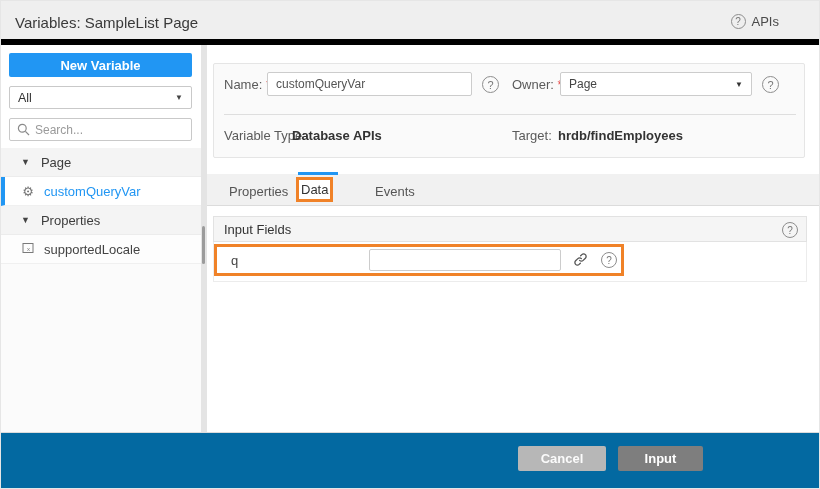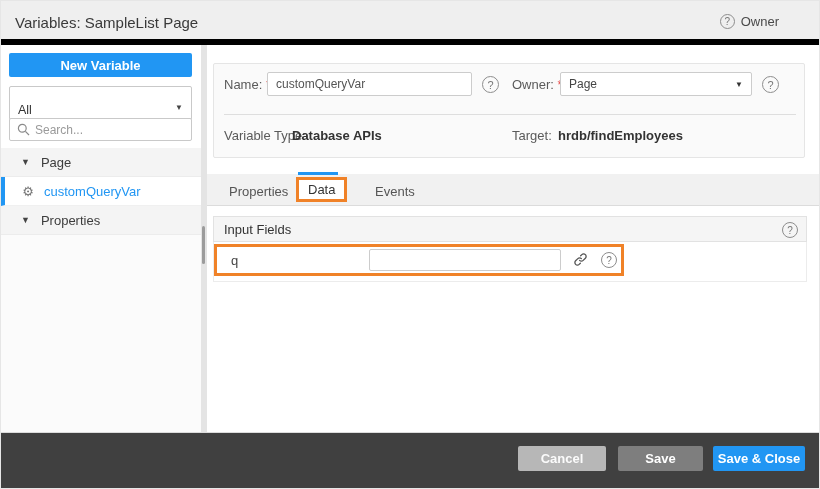--- a/index.html
+++ b/index.html
@@ -11,21 +11,21 @@
   .titlebar { position:absolute; left:0; top:0; width:820px; height:44px; background:#efefef; border-bottom:6px solid #000000; }
   .page-title { position:absolute; left:14px; top:13px; font-size:15px; color:#3a3a3a; }
   .help-link { position:absolute; right:42px; top:13px; display:flex; align-items:center; gap:6px; color:#4a4a4a; font-size:13px; cursor:pointer; }
 
   .q-icon { width:15px; height:15px; min-width:15px; border:1px solid #8d8d8d; border-radius:50%; display:inline-flex; align-items:center; justify-content:center; font-size:10px; color:#777; background:transparent; }
 
   
   .sidebar { position:absolute; left:0; top:44px; width:200px; height:389px; background:#fbfbfb; }
   .sidebar-top { position:absolute; left:0; top:0; width:200px; height:103px; background:#fff; }
   .btn-new-variable { position:absolute; left:8px; top:8px; width:183px; height:24px; background:#2196f3; border:none; border-radius:2px; color:#fff; font-size:13px; font-weight:bold; font-family:"Liberation Sans",sans-serif; cursor:pointer; }
-  .filter-select { position:absolute; left:8px; top:41px; width:183px; height:23px; background:#fff; border:1px solid #c9c9c9; border-radius:2px; display:flex; align-items:flex-start; padding:16px 8px; font-size:12.5px; color:#333; cursor:pointer; }
+  .filter-select { position:absolute; left:8px; top:41px; width:183px; height:23px; background:#fff; border:1px solid #c9c9c9; border-radius:2px; display:flex; align-items:center; padding:8px 8px; font-size:12.5px; color:#333; cursor:pointer; }
   .filter-select .caret { margin-left:auto; font-size:8px; color:#444; }
   .search-box { position:absolute; left:8px; top:73px; width:183px; height:23px; background:#fff; border:1px solid #c9c9c9; border-radius:2px; display:flex; align-items:center; padding:0 7px; gap:5px; }
   .search-box input { border:none; outline:none; width:130px; font-size:12px; color:#15803d; font-family:"Liberation Sans",sans-serif; background:transparent; }
   .search-box input::placeholder { color:#9a9a9a; }
 
   .tree-row { position:absolute; left:0; width:200px; height:29px; display:flex; align-items:center; font-size:13px; }
   .tree-group { background:#f4f4f4; border-bottom:1px solid #ececec; color:#3d3d3d; cursor:pointer; }
   .tree-group .tri { margin-left:20px; font-size:9px; color:#444; }
   .tree-group .lbl { margin-left:11px; }
   .tree-item { background:#fdfdfd; border-bottom:1px solid #f0f0f0; color:#444; cursor:pointer; }
@@ -50,50 +50,50 @@
   .owner-select .caret { margin-left:auto; font-size:8px; color:#333; }
   .form-help-1 { position:absolute; left:268px; top:12px; }
   .form-help-2 { position:absolute; left:548px; top:12px; }
   .form-divider { position:absolute; left:10px; top:50px; width:572px; border-top:1px solid #dedede; }
   .f-value { position:absolute; font-size:13px; color:#333; font-weight:bold; }
 
   
   .tabs-bar { position:absolute; left:0; top:129px; width:614px; height:32px; background:#f1f1f1; border-bottom:1px solid #dcdcdc; }
   .tab-label { position:absolute; top:139px; font-size:13px; color:#555; cursor:pointer; }
   .tab-indicator { position:absolute; left:91px; top:127px; width:40px; height:3px; background:#2196f3; }
-  .tab-data-box { position:absolute; left:89px; top:132px; height:25px; border:3px solid #f08228; background:#fff; display:flex; align-items:center; padding:0 9px; font-size:13px; color:#333; cursor:pointer; }
+  .tab-data-box { position:absolute; left:89px; top:132px; height:25px; border:3px solid #f08228; background:#fff; display:flex; align-items:center; padding:0 2px; font-size:13px; color:#333; cursor:pointer; }
 
   
   .if-panel { position:absolute; left:6px; top:171px; width:594px; }
   .if-header { position:relative; height:26px; background:#f5f5f5; border:1px solid #e2e2e2; display:flex; align-items:center; padding:0 10px; font-size:13px; color:#333; }
   .if-header .q-icon { position:absolute; right:8px; top:5px; }
   .if-body { position:relative; height:40px; background:#fff; border-left:1px solid #ececec; border-right:1px solid #ececec; border-bottom:1px solid #ececec; }
   .if-row { position:absolute; left:0; top:2px; width:410px; height:32px; border:3px solid #f08228; background:#fff; }
   .if-field-name { position:absolute; left:14px; top:6px; font-size:13px; color:#444; }
   .if-input { position:absolute; left:152px; top:2px; width:192px; height:22px; border:1px solid #ccc; border-radius:2px; padding:0 6px; font-size:12px; color:#444; font-family:"Liberation Sans",sans-serif; outline:none; }
   .if-link { position:absolute; left:356px; top:5px; width:16px; height:16px; cursor:pointer; }
   .if-help { position:absolute; left:384px; top:5px; }
 
   
-  .footer { position:absolute; left:0; bottom:0; width:820px; height:56px; background:#404040; border-top:1px solid #dcdcdc; }
+  .footer { position:absolute; left:0; bottom:0; width:820px; height:56px; background:#0369a1; border-top:1px solid #dcdcdc; }
   .btn { position:absolute; top:13px; height:25px; border:none; border-radius:2px; color:#fff; font-size:13px; font-weight:bold; font-family:"Liberation Sans",sans-serif; cursor:pointer; }
   .btn-cancel { left:517px; width:88px; background:#b7b7b7; color:#fbfbfb; }
   .btn-save { left:617px; width:85px; background:#7e7e7e; }
   .btn-save-close { left:712px; width:92px; background:#2196f3; }
 </style>
 </head>
 <body>
 
 <div class="screen">
 
   <div class="titlebar">
     <div class="page-title">Variables: SampleList Page</div>
     <div class="help-link">
       <span class="q-icon">?</span>
-      <span>Owner</span>
+      <span>APIs</span>
     </div>
   </div>
 
   <div class="sidebar">
     <div class="sidebar-top"></div>
     <button class="btn-new-variable">New Variable</button>
     <div class="filter-select">
       <span>All</span>
       <span class="caret">▼</span>
     </div>
@@ -109,20 +109,29 @@
       <span class="tri">▼</span>
       <span class="lbl">Page</span>
     </div>
     <div class="tree-row tree-item selected" style="top:132px">
       <span class="ic">⚙</span>
       <span class="lbl">customQueryVar</span>
     </div>
     <div class="tree-row tree-group" style="top:161px">
       <span class="tri">▼</span>
       <span class="lbl">Properties</span>
+    </div>
+    <div class="tree-row tree-item" style="top:190px">
+      <span class="ic">
+        <svg width="12" height="12" viewBox="0 0 12 12">
+            <rect x="1" y="1.5" width="10" height="9" fill="none" stroke="#7a7a7a" stroke-width="1"></rect>
+            <text x="5" y="9" font-size="6" fill="#7a7a7a">x</text>
+          </svg>
+      </span>
+      <span class="lbl">supportedLocale</span>
     </div>
   </div>
 
   <div class="v-divider">
     <div class="v-thumb"></div>
   </div>
 
   <div class="main">
 
     <div class="form-box">
@@ -170,17 +179,16 @@
           </span>
           <span class="if-help q-icon" style="width:16px;height:16px;font-size:10px;">?</span>
         </div>
       </div>
     </div>
 
   </div>
 
   <div class="footer">
     <button class="btn btn-cancel">Cancel</button>
-    <button class="btn btn-save">Save</button>
-    <button class="btn btn-save-close">Save &amp; Close</button>
+    <button class="btn btn-save">Input</button>
   </div>
 
 </div>
 
 </body></html>

